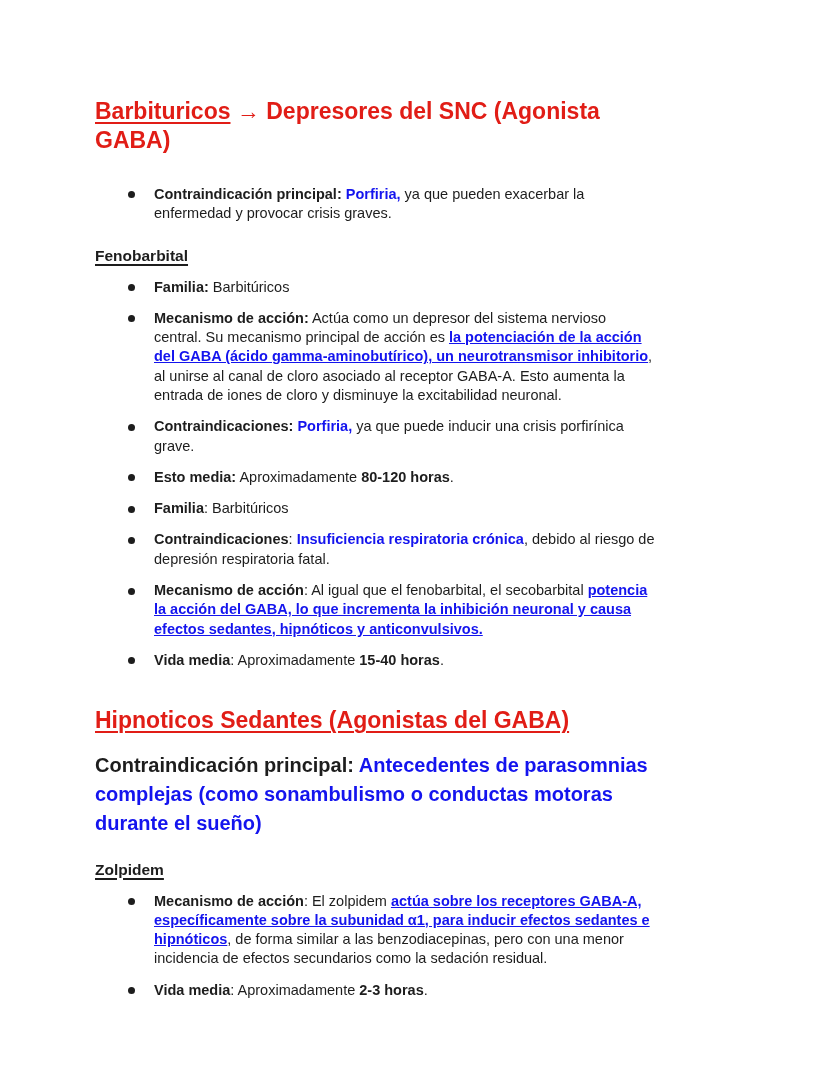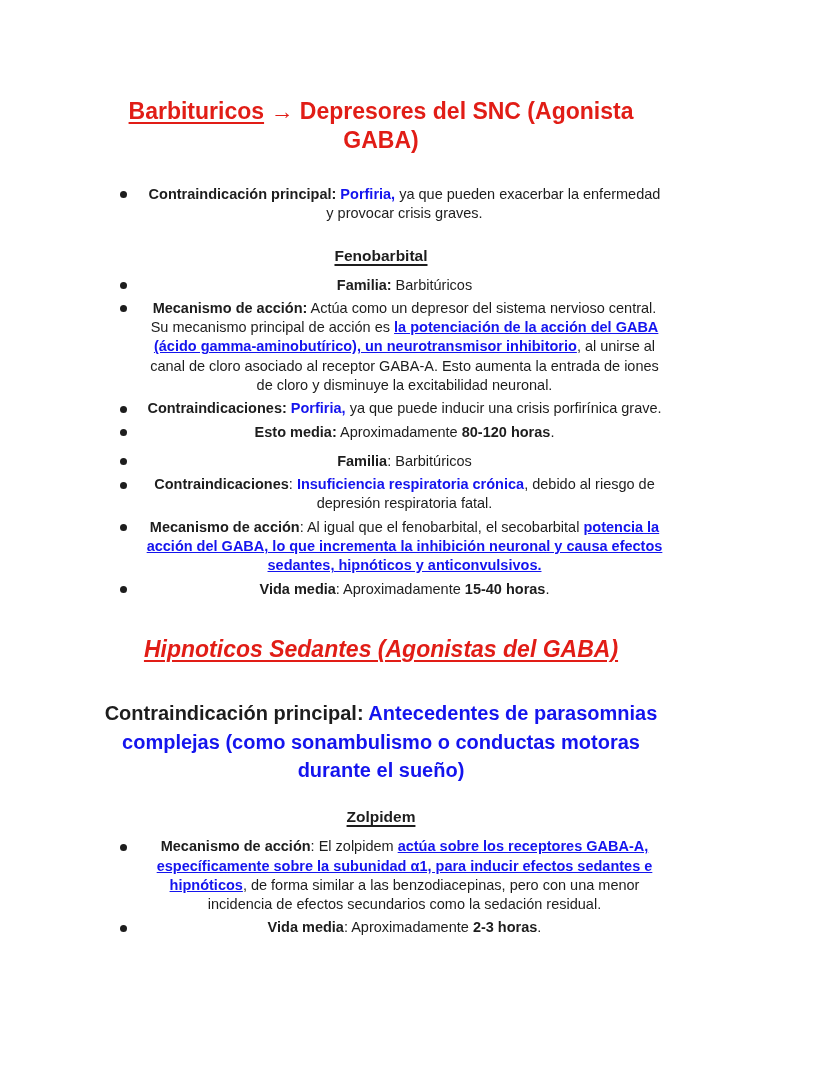--- a/index.html
+++ b/index.html
@@ -9,30 +9,29 @@
     --ink:#1d1d1d;
   }
   html,body{margin:0;padding:0;background:#ffffff;}
   .page{
     position:relative;
     width:760px;height:1071px;
     background:#ffffff;
     overflow:hidden;
     font-family:"Liberation Sans","DejaVu Sans",sans-serif;
     color:var(--ink);
-    text-align:center;
   }
   .doc{padding:97px 93px 0 95px;}
   .h1{
     font-size:23px;font-weight:700;color:var(--red);
     line-height:1.26;margin:0 0 30px 0;
   }
   .h2{
     font-size:23px;font-weight:700;color:var(--red);
-    line-height:1.26;margin:36px 0 35px 0;font-style:italic;
+    line-height:1.26;margin:36px 0 16px 0;
   }
   .h1 span.u,.h2 span.u{
     text-decoration:underline;
     text-decoration-thickness:2px;
     text-underline-offset:3px;
   }
   .h3{
     font-size:15.5px;font-weight:700;color:var(--ink);
     line-height:1.3;margin:22px 0 10px 0;
   }
@@ -48,21 +47,21 @@
   ul.bullets{
     list-style:none;
     margin:0 0 10px 0;
     padding:0 0 0 47px;
   }
   ul.bullets:last-child{margin-bottom:0;}
   ul.bullets li{
     position:relative;
     font-size:14.5px;
     line-height:1.33;
-    margin:4px;
+    margin:12px;
   }
   .dot{
     position:absolute;
     left:-26px;top:6.5px;
     width:7px;height:7px;border-radius:50%;
     background:var(--ink);
   }
   span.b{font-weight:700;}
   span.u{text-decoration:underline;}
   span.c-blue{color:var(--blue);}

